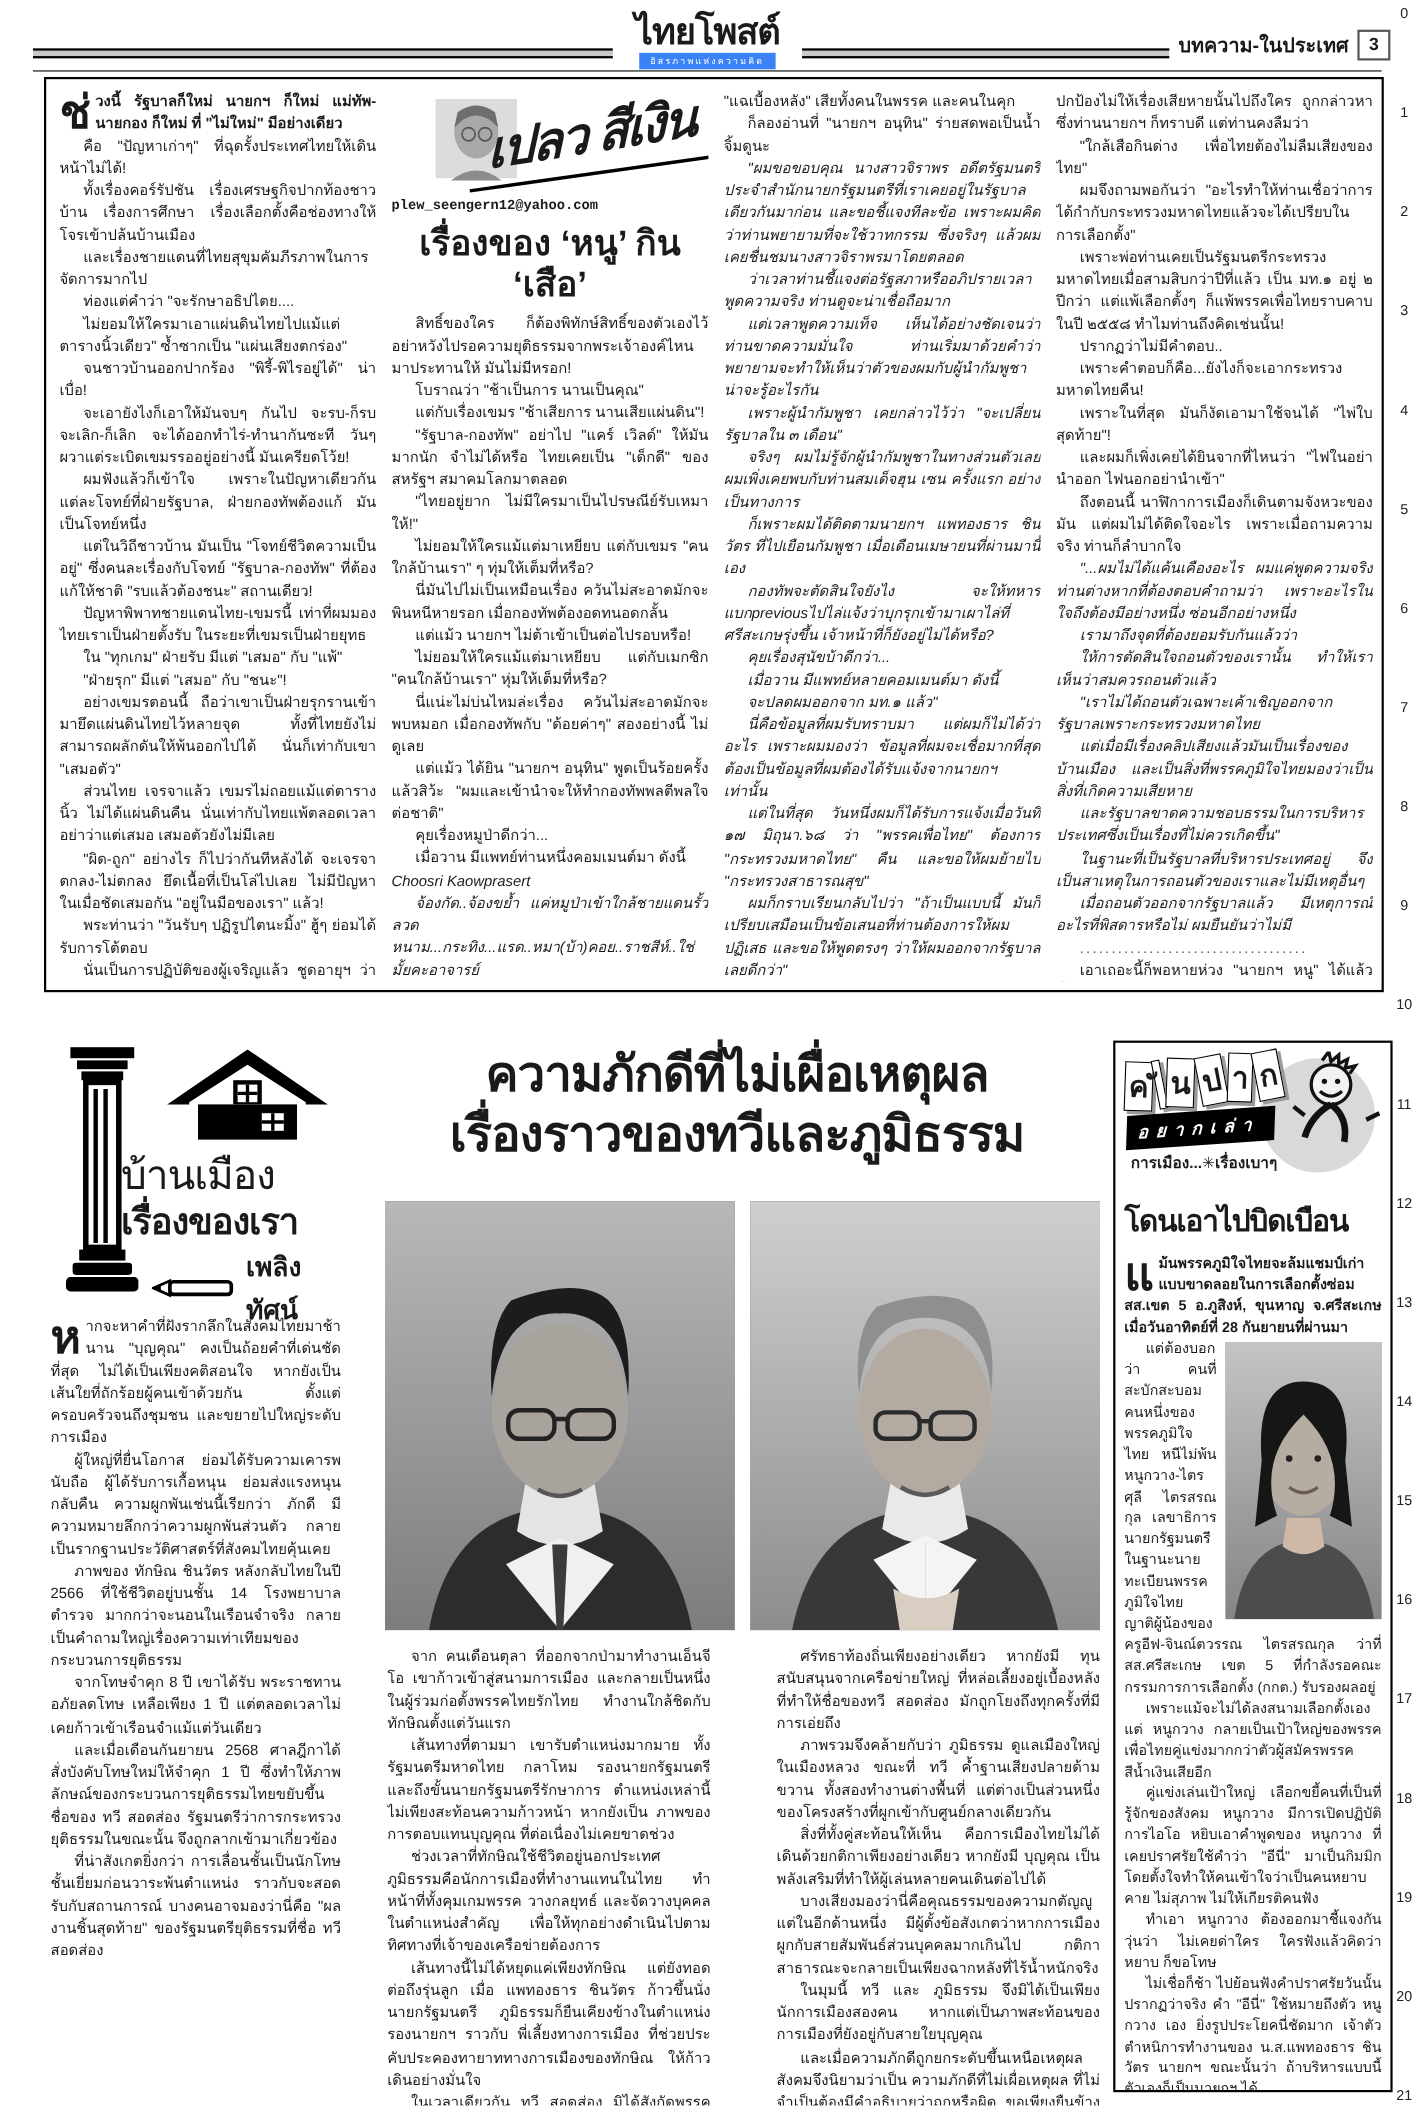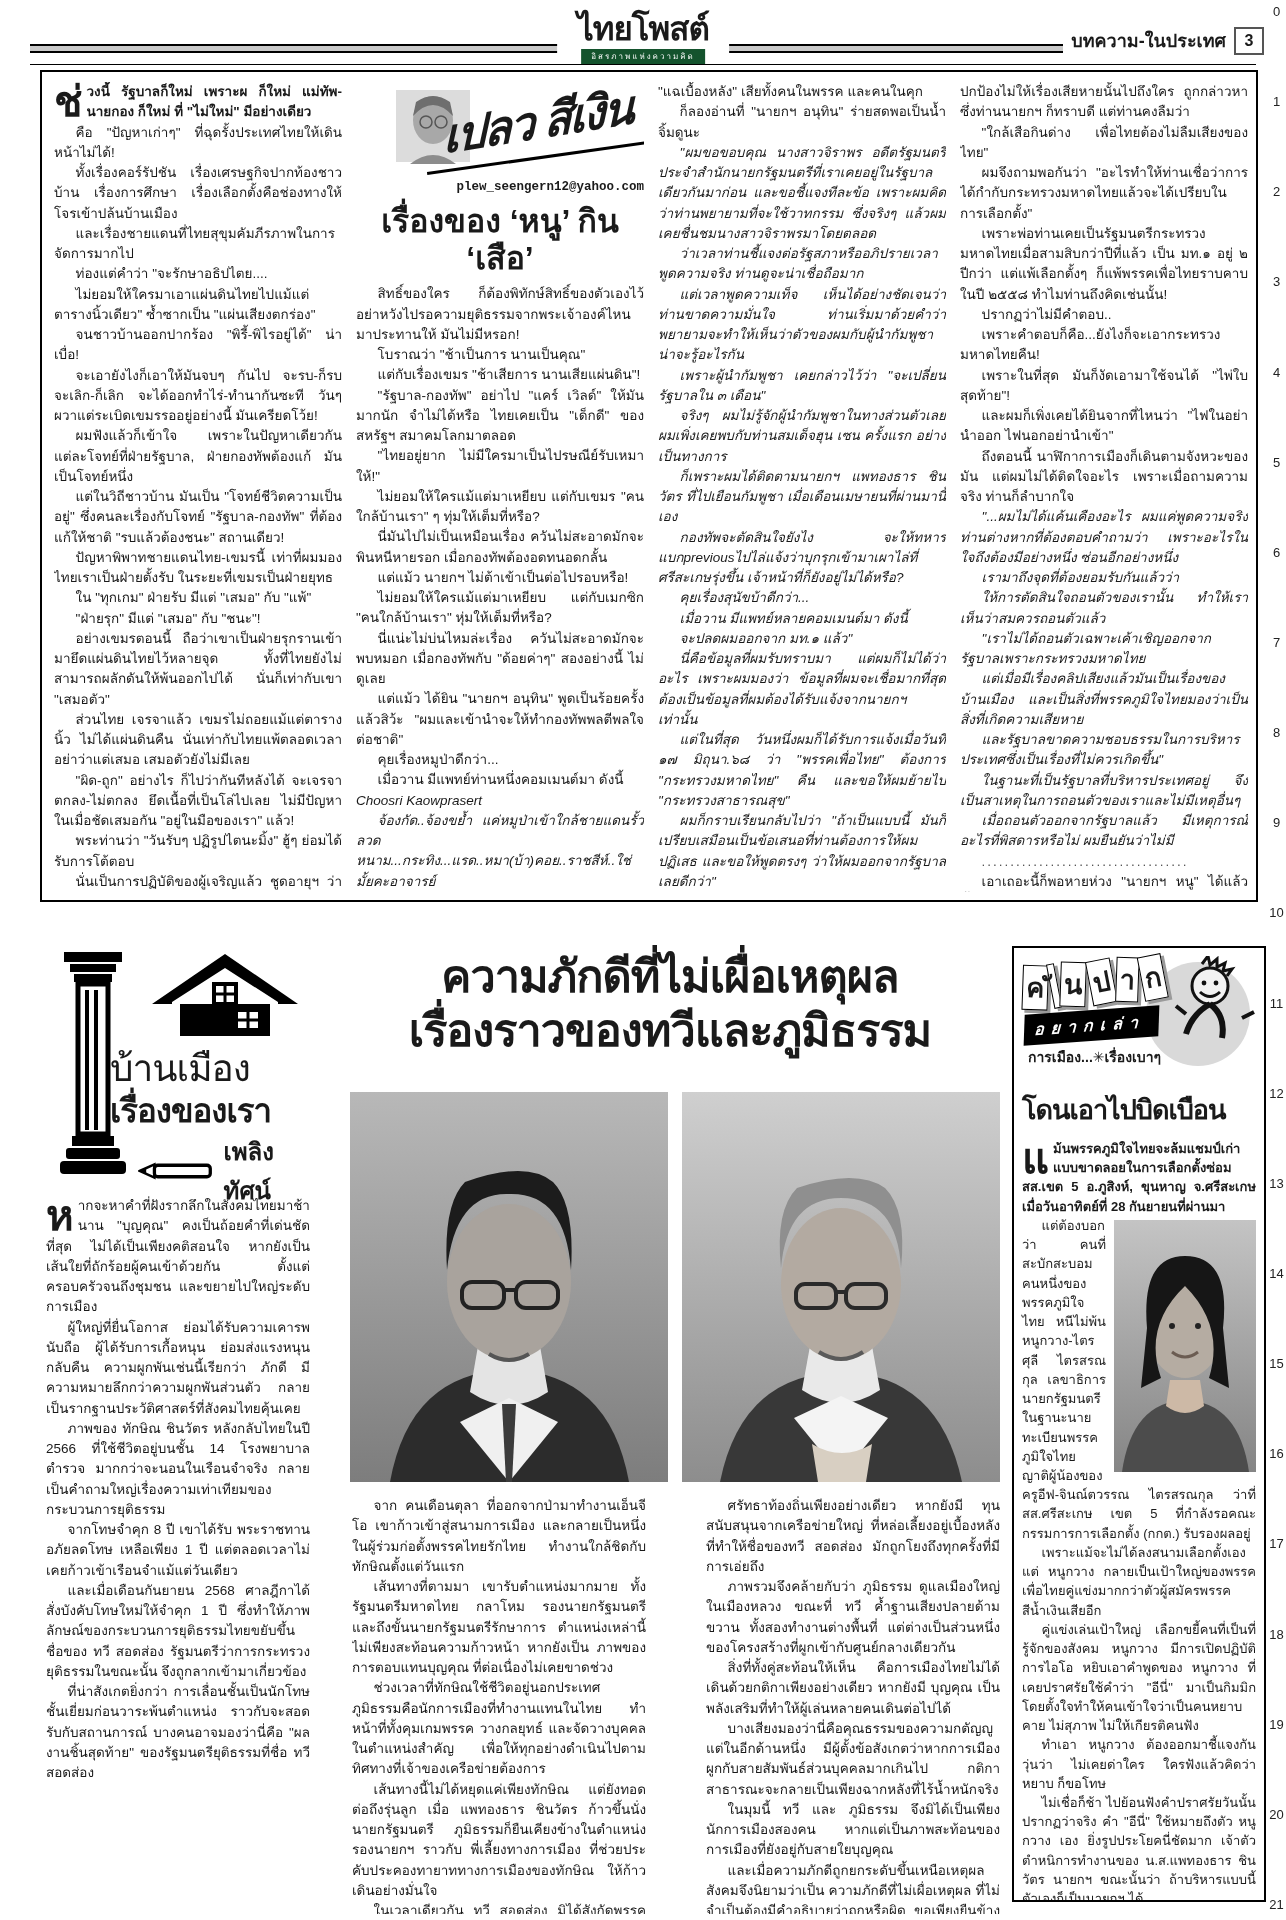--- a/index.html
+++ b/index.html
@@ -6,42 +6,42 @@
   body{
     width:1286px;height:1920px;position:relative;background:#ffffff;
     font-family:"Liberation Sans","DejaVu Sans",sans-serif;color:#1a1a1a;
     overflow:hidden;
   }
   
   .rule-thick{position:absolute;left:30px;width:1226px;top:44px;height:5px;background:#c9c9c9;border-top:2px solid #000;border-bottom:2px solid #000;}
   .rule-thin{position:absolute;left:30px;width:1226px;top:64px;border-top:1.5px solid #000;}
   .masthead{position:absolute;left:50%;transform:translateX(-50%);top:12px;background:#fff;padding:0 20px;text-align:center;z-index:3;}
   .masthead-title{font-size:33px;font-weight:800;letter-spacing:-1px;line-height:1;}
-  .masthead-tagline{display:inline-block;background:#14532d;color:#fff;font-size:8px;letter-spacing:2px;padding:1px 10px;margin-top:1px;text-align:right;}
+  .masthead-tagline{display:inline-block;background:#3b82f6;color:#fff;font-size:8px;letter-spacing:2px;padding:1px 10px;margin-top:1px;text-align:right;}
   .section-wrap{position:absolute;right:22px;top:26px;display:flex;align-items:flex-end;gap:8px;background:#fff;z-index:3;padding-left:8px;}
   .section-label{font-size:18px;font-weight:700;}
   .page-box{width:26px;height:24px;border:2px solid #555;display:flex;align-items:center;justify-content:center;font-size:16px;font-weight:700;}
   
   .margin-strip{position:absolute;right:1px;top:4px;height:1908px;width:17px;display:flex;flex-direction:column;justify-content:space-between;text-align:center;font-size:13px;color:#222;z-index:4;}
   
   .plew-box{position:absolute;left:40px;top:70px;width:1218px;height:832px;border:2px solid #000;box-sizing:border-box;}
   .plew-col{position:absolute;top:10px;bottom:8px;width:288px;overflow:hidden;font-size:13.5px;line-height:1.5;text-align:justify;}
   .plew-col .p{margin:0;text-indent:1.6em;}
   .p.i{font-style:italic;}
   .p.noind{text-indent:0;}
   .p.dots{letter-spacing:2px;color:#555;text-indent:1.6em;}
   .drop{float:left;font-size:42px;font-weight:800;line-height:.85;padding:2px 4px 0 0;}
   .lead-p{margin:0;}
   .lead-p.b{font-weight:700;}
   
   .sig-wrap{position:relative;height:94px;overflow:visible;}
   .sig-portrait{position:absolute;left:34px;top:2px;}
   .sig-script{position:absolute;left:86px;top:6px;font-size:46px;font-weight:800;font-style:italic;transform:rotate(-9deg) skewX(-8deg);white-space:nowrap;letter-spacing:-2px;z-index:2;}
   .sig-underline{position:absolute;left:70px;top:74px;width:230px;border-top:3px solid #000;transform:rotate(-8deg);}
-  .plew-email{font-family:"Liberation Mono","DejaVu Sans Mono",monospace;font-weight:700;font-size:12.5px;text-align:right;margin:2px 0 0;}
+  .plew-email{font-family:"Liberation Mono","DejaVu Sans Mono",monospace;font-weight:700;font-size:12.5px;text-align:left;margin:2px 0 0;}
   .plew-headline{font-size:32px;font-weight:800;text-align:center;line-height:1.15;margin:6px 0 8px;}
   
   .bm-logo{position:absolute;left:46px;top:946px;width:258px;height:238px;}
   .bm-pillar{position:absolute;left:14px;top:4px;}
   .bm-house{position:absolute;left:104px;top:6px;}
   .bm-line1{position:absolute;left:64px;top:92px;font-size:37px;font-weight:400;letter-spacing:-1px;}
   .bm-line2{position:absolute;left:64px;top:138px;font-size:33px;font-weight:800;letter-spacing:-1px;}
   .bm-byrow{position:absolute;left:92px;top:186px;display:flex;align-items:center;gap:10px;}
   .bm-byline{font-size:24px;font-weight:800;}
   .bm-col{position:absolute;left:46px;top:1196px;width:264px;height:712px;overflow:hidden;font-size:13.5px;line-height:1.5;text-align:justify;}
@@ -107,21 +107,21 @@
     <span>17</span>
     <span>18</span>
     <span>19</span>
     <span>20</span>
     <span>21</span>
 </div>
 
 <div class="plew-box">
 
   <div class="plew-col" style="left:12px">
-    <p class="lead-p b"><span class="drop">ช่</span><span>วงนี้ รัฐบาลก็ใหม่ เพราะผ ก็ใหม่ แม่ทัพ-นายกอง ก็ใหม่ ที่ "ไม่ใหม่" มีอย่างเดียว</span></p>
+    <p class="lead-p b"><span class="drop">ช่</span><span>วงนี้ รัฐบาลก็ใหม่ นายกฯ ก็ใหม่ แม่ทัพ-นายกอง ก็ใหม่ ที่ "ไม่ใหม่" มีอย่างเดียว</span></p>
     <div>
       <p class="p">คือ "ปัญหาเก่าๆ" ที่ฉุดรั้งประเทศไทยให้เดินหน้าไม่ได้!</p>
         <p class="p">ทั้งเรื่องคอร์รัปชัน เรื่องเศรษฐกิจปากท้องชาวบ้าน เรื่องการศึกษา เรื่องเลือกตั้งคือช่องทางให้โจรเข้าปล้นบ้านเมือง</p>
         <p class="p">และเรื่องชายแดนที่ไทยสุขุมคัมภีรภาพในการจัดการมากไป</p>
         <p class="p">ท่องแต่คำว่า "จะรักษาอธิปไตย....</p>
         <p class="p">ไม่ยอมให้ใครมาเอาแผ่นดินไทยไปแม้แต่ตารางนิ้วเดียว" ซ้ำซากเป็น "แผ่นเสียงตกร่อง"</p>
         <p class="p">จนชาวบ้านออกปากร้อง "พิรี้-พิไรอยู่ได้" น่าเบื่อ!</p>
         <p class="p">จะเอายังไงก็เอาให้มันจบๆ กันไป จะรบ-ก็รบ จะเลิก-ก็เลิก จะได้ออกทำไร่-ทำนากันซะที วันๆ ผวาแต่ระเบิดเขมรรออยู่อย่างนี้ มันเครียดโว้ย!</p>
         <p class="p">ผมฟังแล้วก็เข้าใจ เพราะในปัญหาเดียวกัน แต่ละโจทย์ที่ฝ่ายรัฐบาล, ฝ่ายกองทัพต้องแก้ มันเป็นโจทย์หนึ่ง</p>
         <p class="p">แต่ในวิถีชาวบ้าน มันเป็น "โจทย์ชีวิตความเป็นอยู่" ซึ่งคนละเรื่องกับโจทย์ "รัฐบาล-กองทัพ" ที่ต้องแก้ให้ชาติ "รบแล้วต้องชนะ" สถานเดียว!</p>

